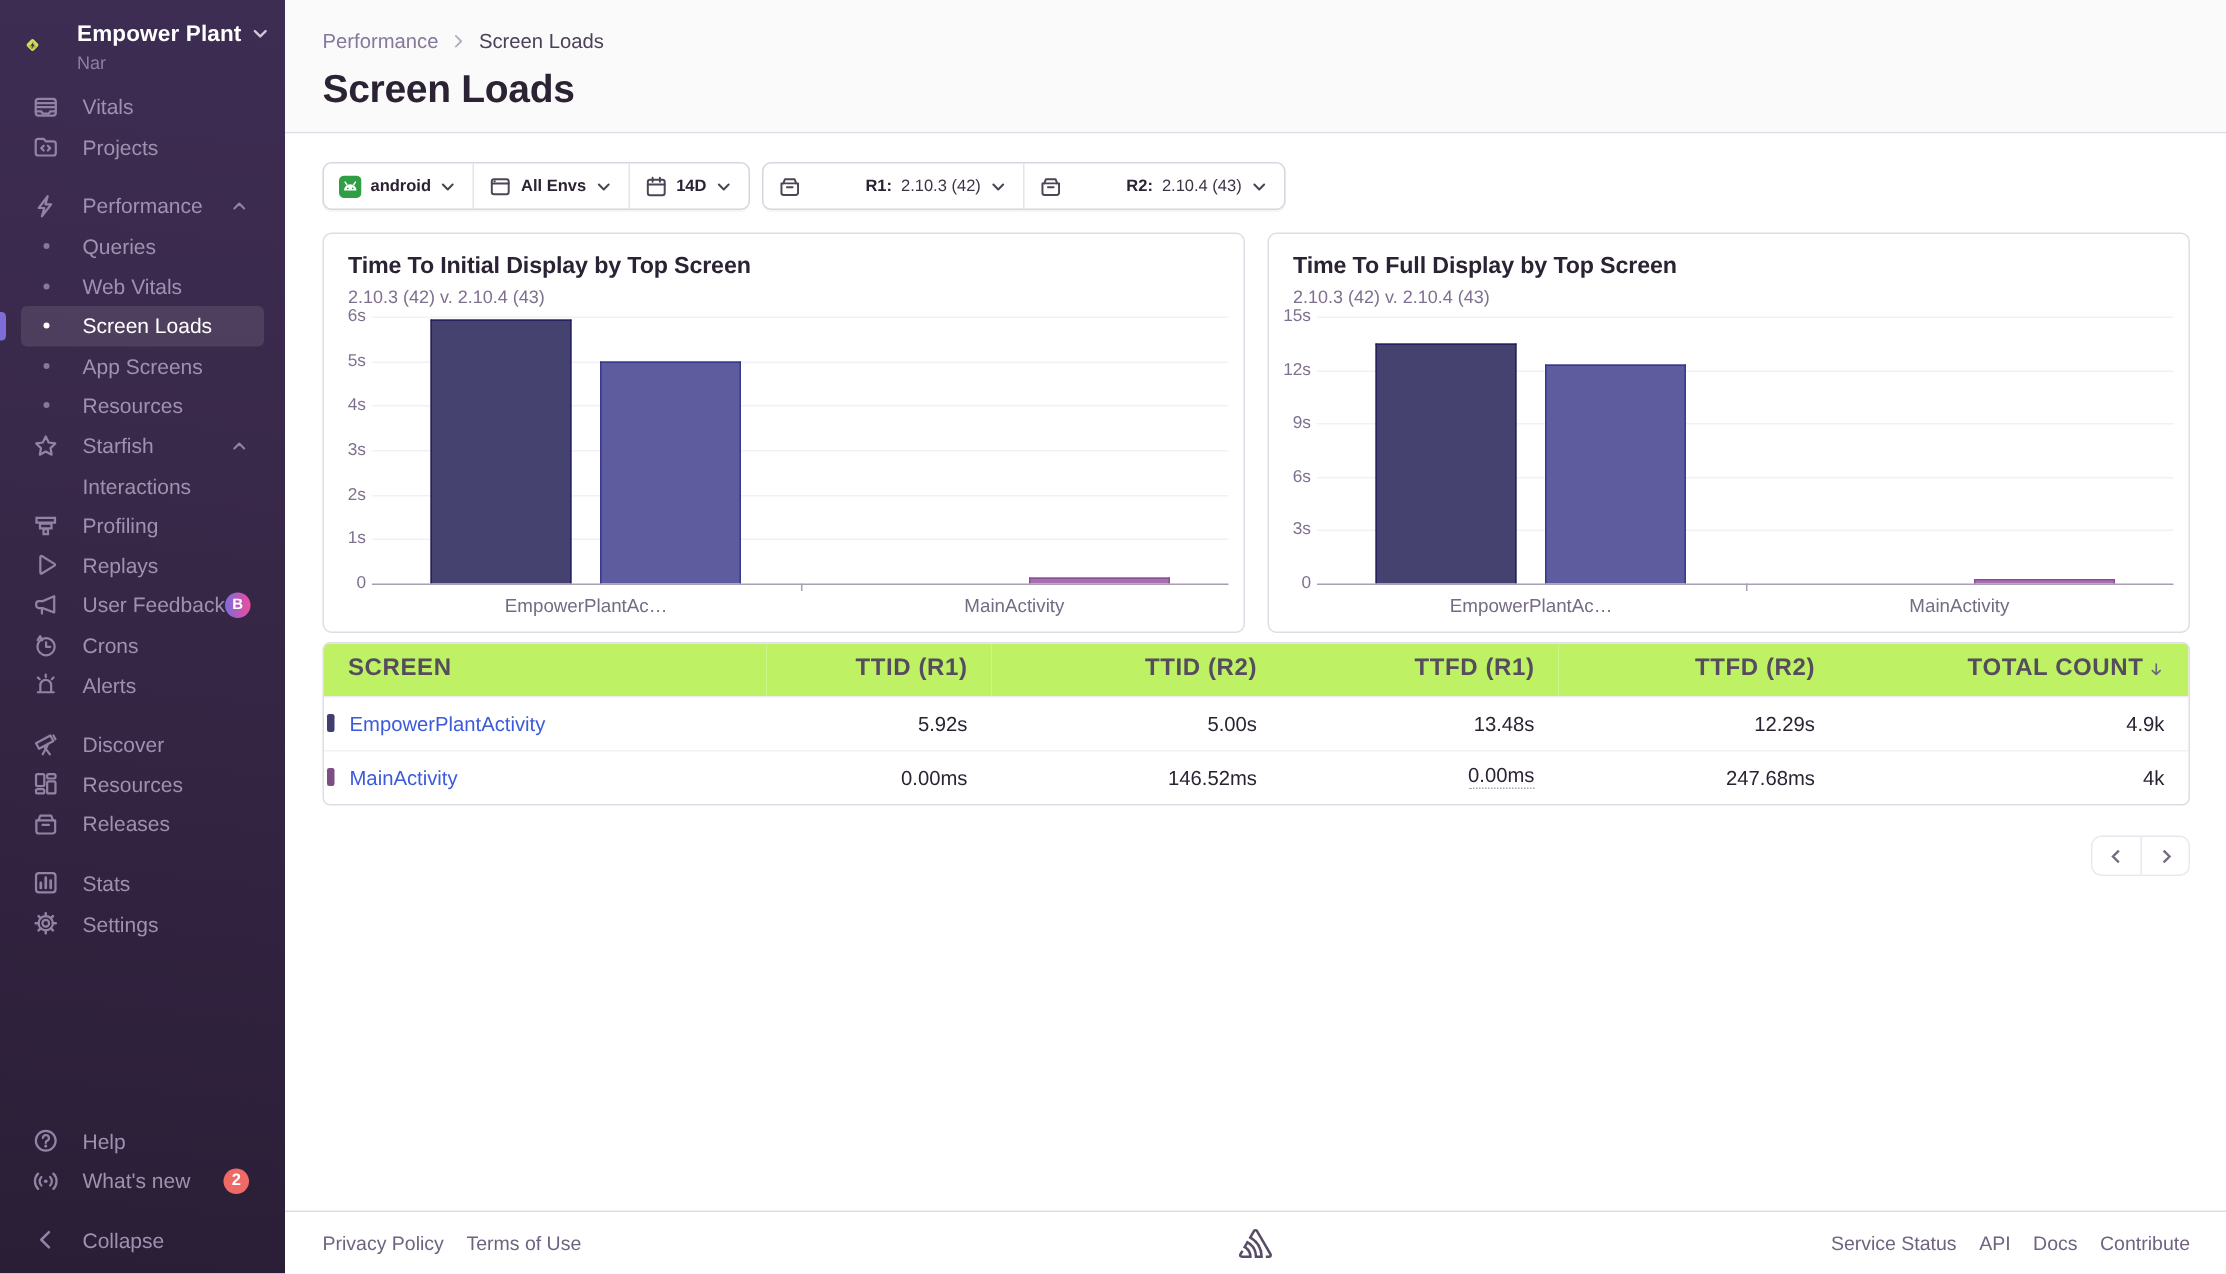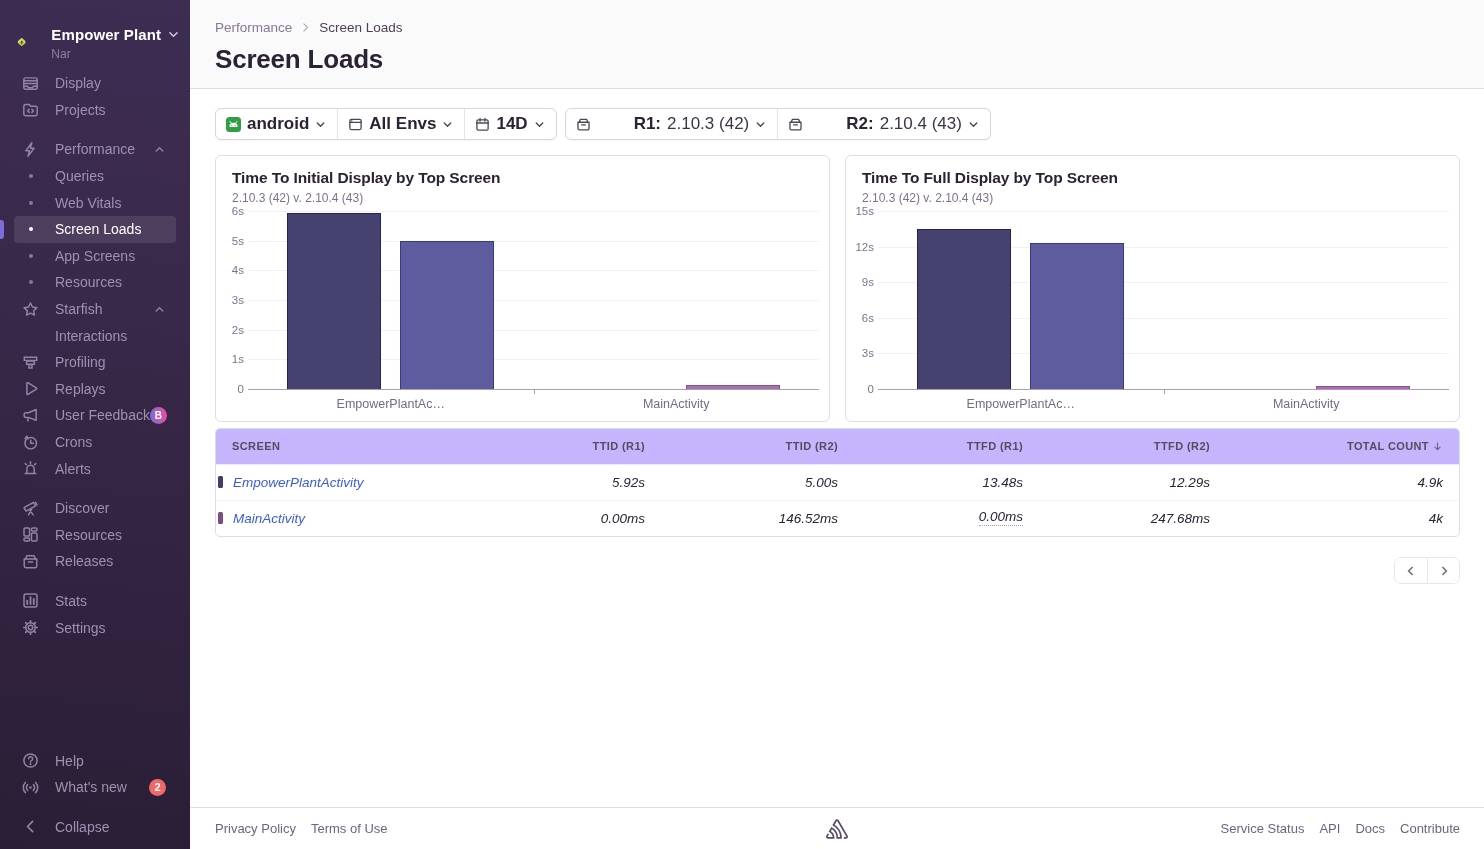--- a/index.html
+++ b/index.html
@@ -14,21 +14,21 @@
 
   
   .sidebar {
     width:190px; min-width:190px; height:849px;
     background:linear-gradient(186deg,#3e2d53 0%,#372747 45%,#2a1e36 100%);
     display:flex; flex-direction:column;
     position:relative;
   }
   .org-header {
     display:flex; align-items:flex-start; gap:25px;
-    padding:26px 10px 0 17px;
+    padding:14px 10px 0 17px;
     cursor:pointer;
   }
   .org-avatar { width:28px; height:28px; margin-top:2px; }
   .org-meta { line-height:1; padding-top:1px; }
   .org-name-row { display:flex; align-items:center; gap:6px; white-space:nowrap; }
   .org-name { color:#fff; font-weight:700; font-size:15px; letter-spacing:.1px; }
   .org-sub { color:#8d7f9d; font-size:12px; margin-top:6px; }
   .org-chevron { color:#cfc7da; }
 
   .nav { margin-top:10px; flex:0 0 auto; }
@@ -82,21 +82,21 @@
   
   .filter-row { display:flex; gap:8px; }
   .btn-group {
     display:inline-flex; align-items:stretch; height:32px;
     background:#fff; border:1px solid #d9d4e0; border-radius:6px;
     box-shadow:0 1px 1px rgba(43,34,51,.04);
     overflow:hidden;
   }
   .segment {
     display:flex; align-items:center; gap:6px; padding:0 10px;
-    font-size:17px; color:#2b2233; cursor:pointer; white-space:nowrap;
+    font-size:11px; color:#2b2233; cursor:pointer; white-space:nowrap;
   }
   .segment + .segment { border-left:1px solid #e7e3ec; }
   .segment .seg-label { font-weight:700; }
   .segment .seg-prefix { font-weight:700;margin-left:37px; }
   .segment .seg-value { color:#3e3446; }
   .segment .seg-icon { color:#4d4455; }
   .segment .seg-chevron { color:#4d4455; margin-left:-1px; }
 
   
   .charts-row { display:flex; gap:15px; margin-top:15px; }
@@ -126,28 +126,28 @@
   }
   .search-input::placeholder { color:#80708f; opacity:1; }
 
   
   .screens-table {
     margin-top:6px; border:1px solid #e0dce5; border-radius:5px;
     overflow:hidden; background:#fff;
   }
   table { width:100%; border-collapse:collapse; table-layout:fixed; }
   thead th {
-    background:#c4b5fd; height:35px; font-size:11px; font-weight:700;
+    background:#bef264; height:35px; font-size:16px; font-weight:700;
     color:#554c5e; text-transform:uppercase; letter-spacing:.4px;
     padding:0 16px; border-bottom:1px solid #eeebf2; white-space:nowrap;
   }
   th.al { text-align:left; } th.ar { text-align:right; }
   .sort-icon { color:#6f6480; vertical-align:-2px; margin-left:3px; display:inline-block; }
   tbody td {
-    height:36px; font-size:13.5px; color:#2b2233; padding:0 16px; white-space:nowrap;font-style:italic;
+    height:36px; font-size:13.5px; color:#2b2233; padding:0 16px; white-space:nowrap;
   }
   tbody tr + tr td { border-top:1px solid #f2f0f5; }
   td.ar { text-align:right; }
   .screen-cell { position:relative; padding-left:17px !important; }
   .swatch { position:absolute; left:2px; top:50%; margin-top:-6px; width:5px; height:12px; border-radius:1.5px; }
   .screen-link { color:#3b5bdb; cursor:pointer; text-decoration:none; }
   .dotted { border-bottom:1px dotted #aaa1b5; padding-bottom:1px; position:relative; top:-2px; }
 
   
   .pagination-row { display:flex; justify-content:flex-end; margin-top:20px; }
@@ -200,21 +200,21 @@
   <nav class="nav" id="nav-top">
       <div class="nav-section">
         <div class="nav-item">
           <span class="ni-icon" style="width: 17px; height: 17px; display: inline-flex; flex: 0 0 17px;">
             <svg width="100%" height="100%" viewBox="0 0 16 16" fill="none" stroke="currentColor" stroke-width="1.4" stroke-linecap="round" stroke-linejoin="round">
               <rect x="1.7" y="2.7" width="12.6" height="10.6" rx="1.8"></rect>
               <path d="M2 5.4h12M2 7.9h12"></path>
               <path d="M1.8 10.6h3.4l.9 1.4h3.8l.9-1.4h3.4"></path>
             </svg>
           </span>
-          <span class="ni-label">Display</span>
+          <span class="ni-label">Vitals</span>
         </div>
         <div class="nav-item">
           <span class="ni-icon" style="width: 17px; height: 17px; display: inline-flex; flex: 0 0 17px;">
             <svg width="100%" height="100%" viewBox="0 0 16 16" fill="none" stroke="currentColor" stroke-width="1.4" stroke-linecap="round" stroke-linejoin="round">
               <path d="M1.7 5.2v7a1.6 1.6 0 0 0 1.6 1.6h9.4a1.6 1.6 0 0 0 1.6-1.6V6.6A1.6 1.6 0 0 0 12.7 5H8.2L6.8 3.4H3.3A1.6 1.6 0 0 0 1.7 5v.2z"></path>
               <path d="M6.7 7.7L5.2 9.2l1.5 1.5M9.3 7.7l1.5 1.5-1.5 1.5"></path>
             </svg>
           </span>
           <span class="ni-label">Projects</span>
         </div>

